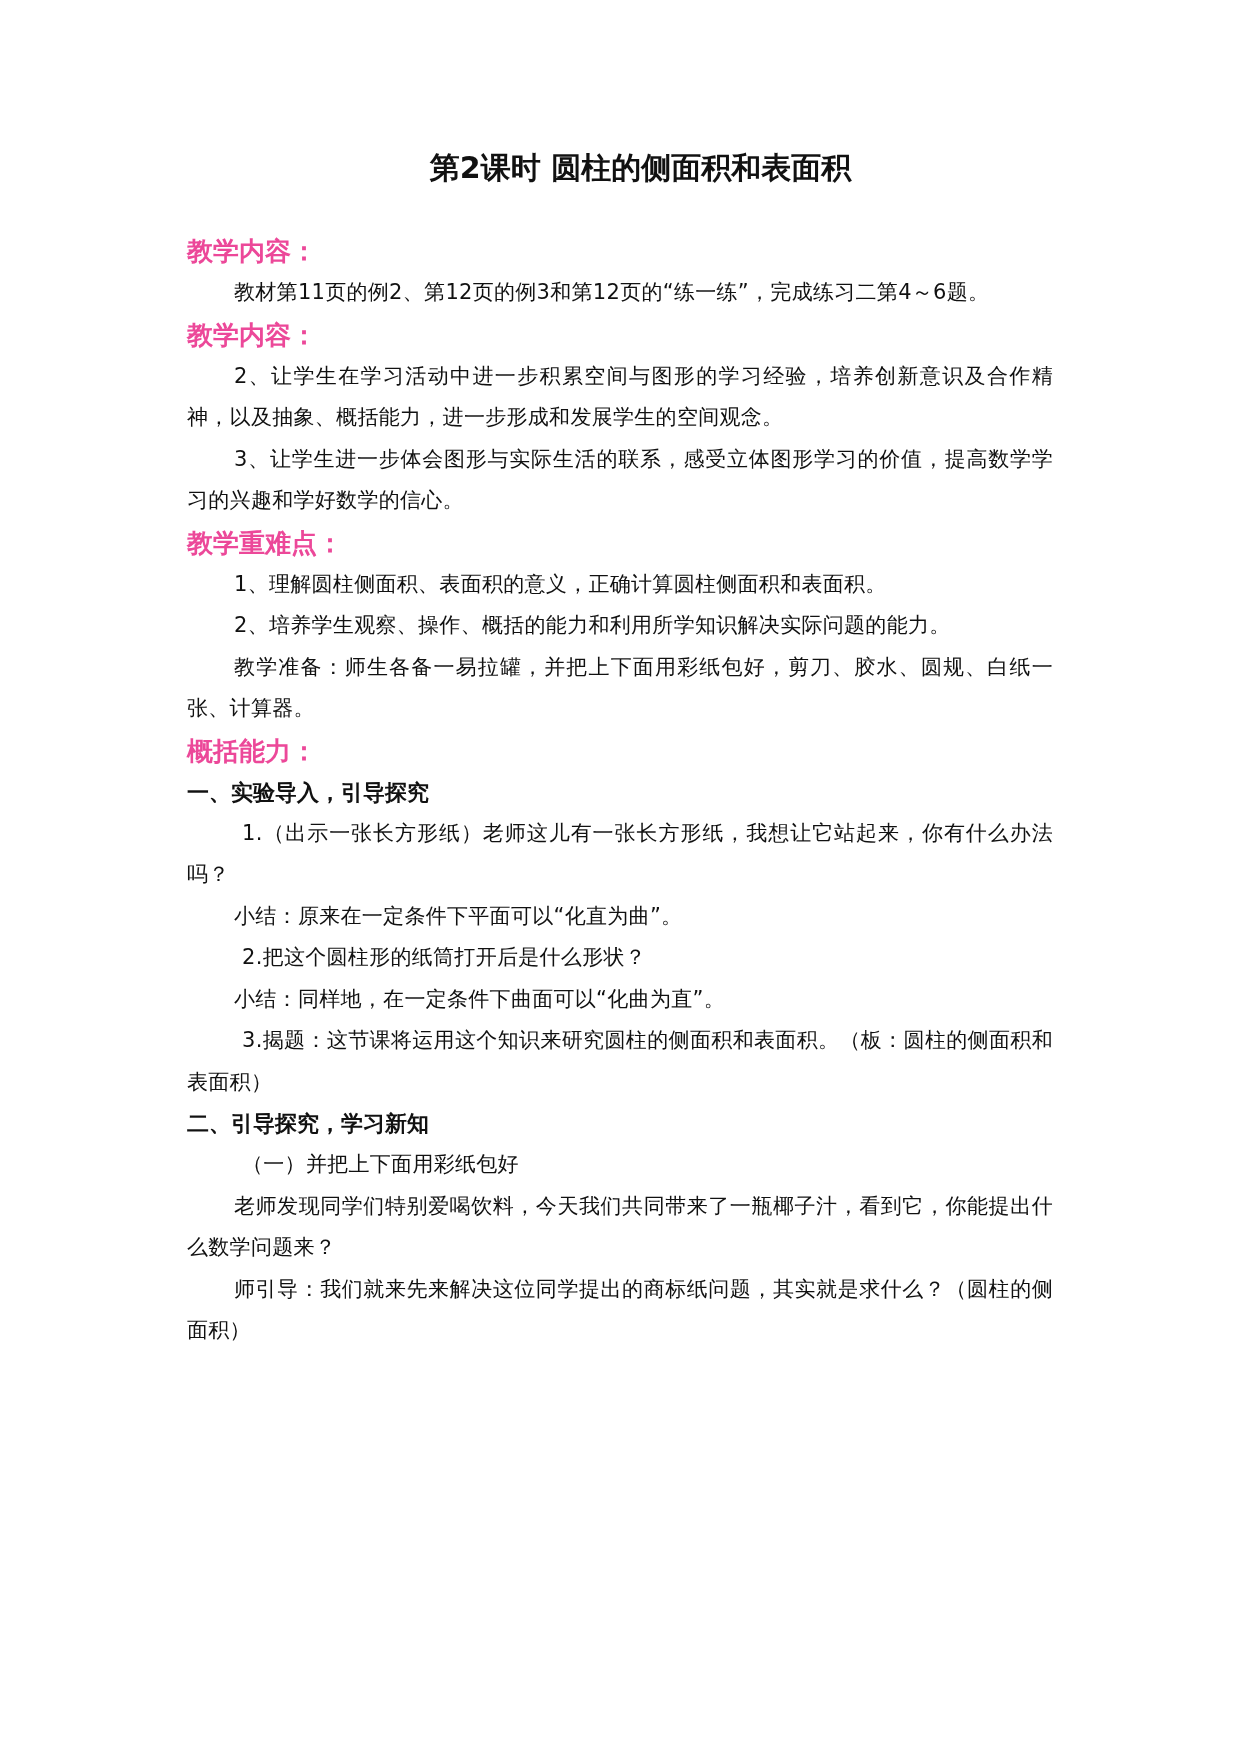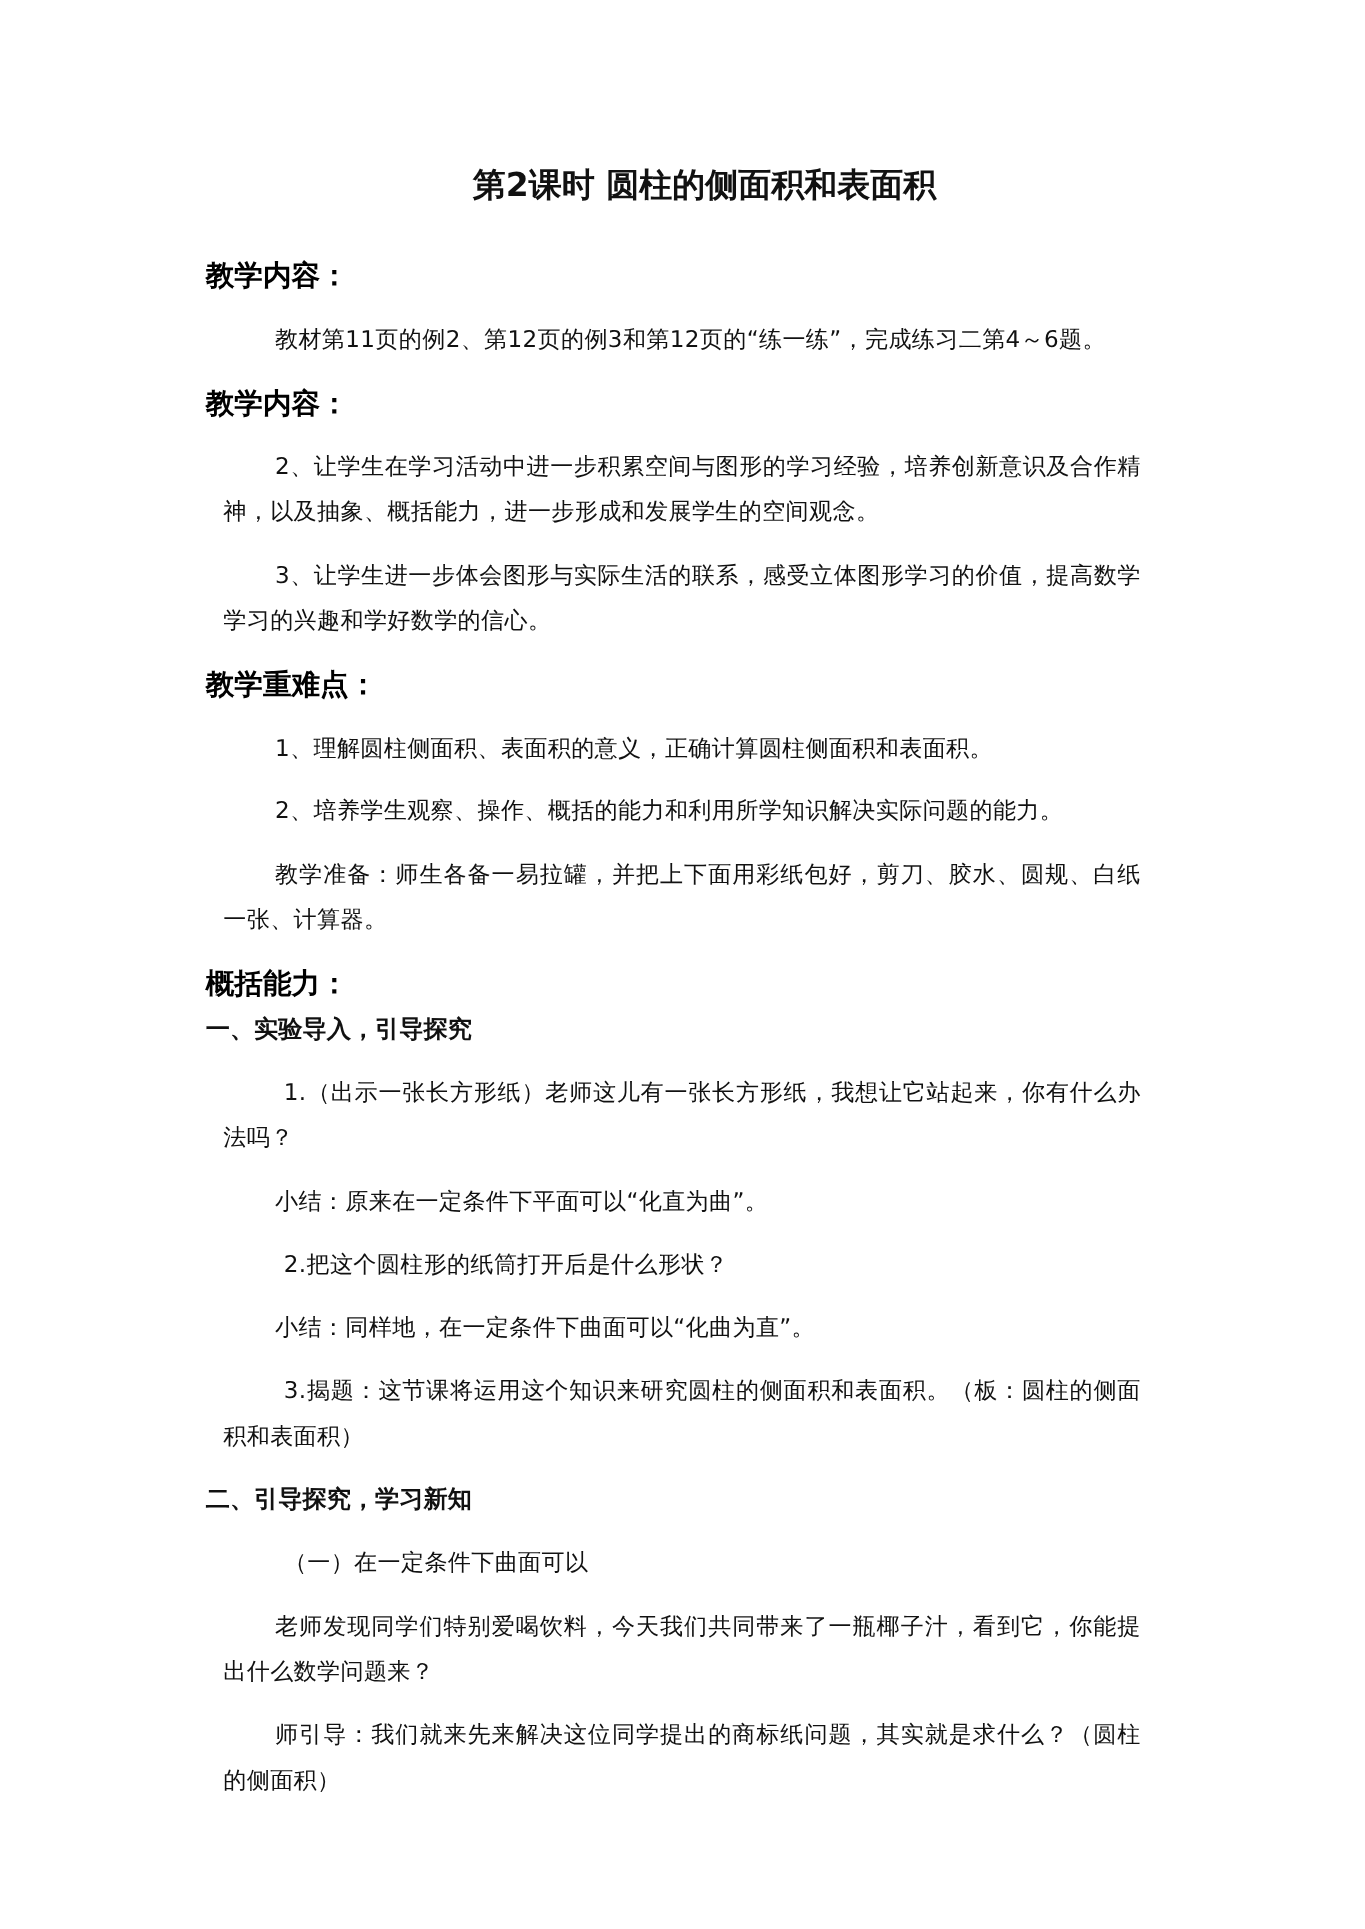--- a/index.html
+++ b/index.html
@@ -2,23 +2,23 @@
 <html><head>
 <meta charset="utf-8">
 <style>
   html, body { margin: 0; padding: 0; background: #ffffff; }
   body { width: 1241px; height: 1754px; position: relative; overflow: hidden;
          font-family: "DejaVu Sans", "Liberation Sans", sans-serif; color: #111; }
   .page { position: absolute; left: 0; top: 0; width: 1241px; height: 1484px; }
   .title { position: absolute; left: 0; width: 1241px; top: 148px; text-align: center;
            font-size: 30px; font-weight: bold; letter-spacing: 0px; padding-left: 40px; box-sizing: border-box; }
   .content { position: absolute; left: 187px; top: 230px; width: 866px; }
-  .h-red { color: #000000; font-size: 26px; font-weight: bold; line-height: 42px; height: 42px; margin: 0; }
+  .h-red { color: #ec4899; font-size: 26px; font-weight: bold; line-height: 42px; height: 42px; margin: 0; }
   .h-black { color: #111; font-size: 22px; font-weight: bold; line-height: 41px; margin: 0; }
-  .p { font-size: 21px; line-height: 41.5px; margin: 16px; text-indent: 47px; text-align: justify; letter-spacing: 0.3px; }
+  .p { font-size: 21px; line-height: 41.5px; margin: 0; text-indent: 47px; text-align: justify; letter-spacing: 0.3px; }
   .p.indent2 { text-indent: 55px; }
 </style>
 </head>
 <body>
 
 <div class="page">
   <div class="title">第2课时  圆柱的侧面积和表面积</div>
 
   <div class="content">
     <div class="h-red">教学内容：</div>
@@ -35,17 +35,17 @@
 
     <div class="h-red">概括能力：</div>
     <div class="h-black">一、实验导入，引导探究</div>
     <p class="p indent2">1.（出示一张长方形纸）老师这儿有一张长方形纸，我想让它站起来，你有什么办法吗？</p>
     <p class="p">小结：原来在一定条件下平面可以“化直为曲”。</p>
     <p class="p indent2">2.把这个圆柱形的纸筒打开后是什么形状？</p>
     <p class="p">小结：同样地，在一定条件下曲面可以“化曲为直”。</p>
     <p class="p indent2">3.揭题：这节课将运用这个知识来研究圆柱的侧面积和表面积。（板：圆柱的侧面积和表面积）</p>
 
     <div class="h-black">二、引导探究，学习新知</div>
-    <p class="p indent2">（一）在一定条件下曲面可以</p>
+    <p class="p indent2">（一）并把上下面用彩纸包好</p>
     <p class="p">老师发现同学们特别爱喝饮料，今天我们共同带来了一瓶椰子汁，看到它，你能提出什么数学问题来？</p>
     <p class="p">师引导：我们就来先来解决这位同学提出的商标纸问题，其实就是求什么？（圆柱的侧面积）</p>
   </div>
 </div>
 
 </body></html>

